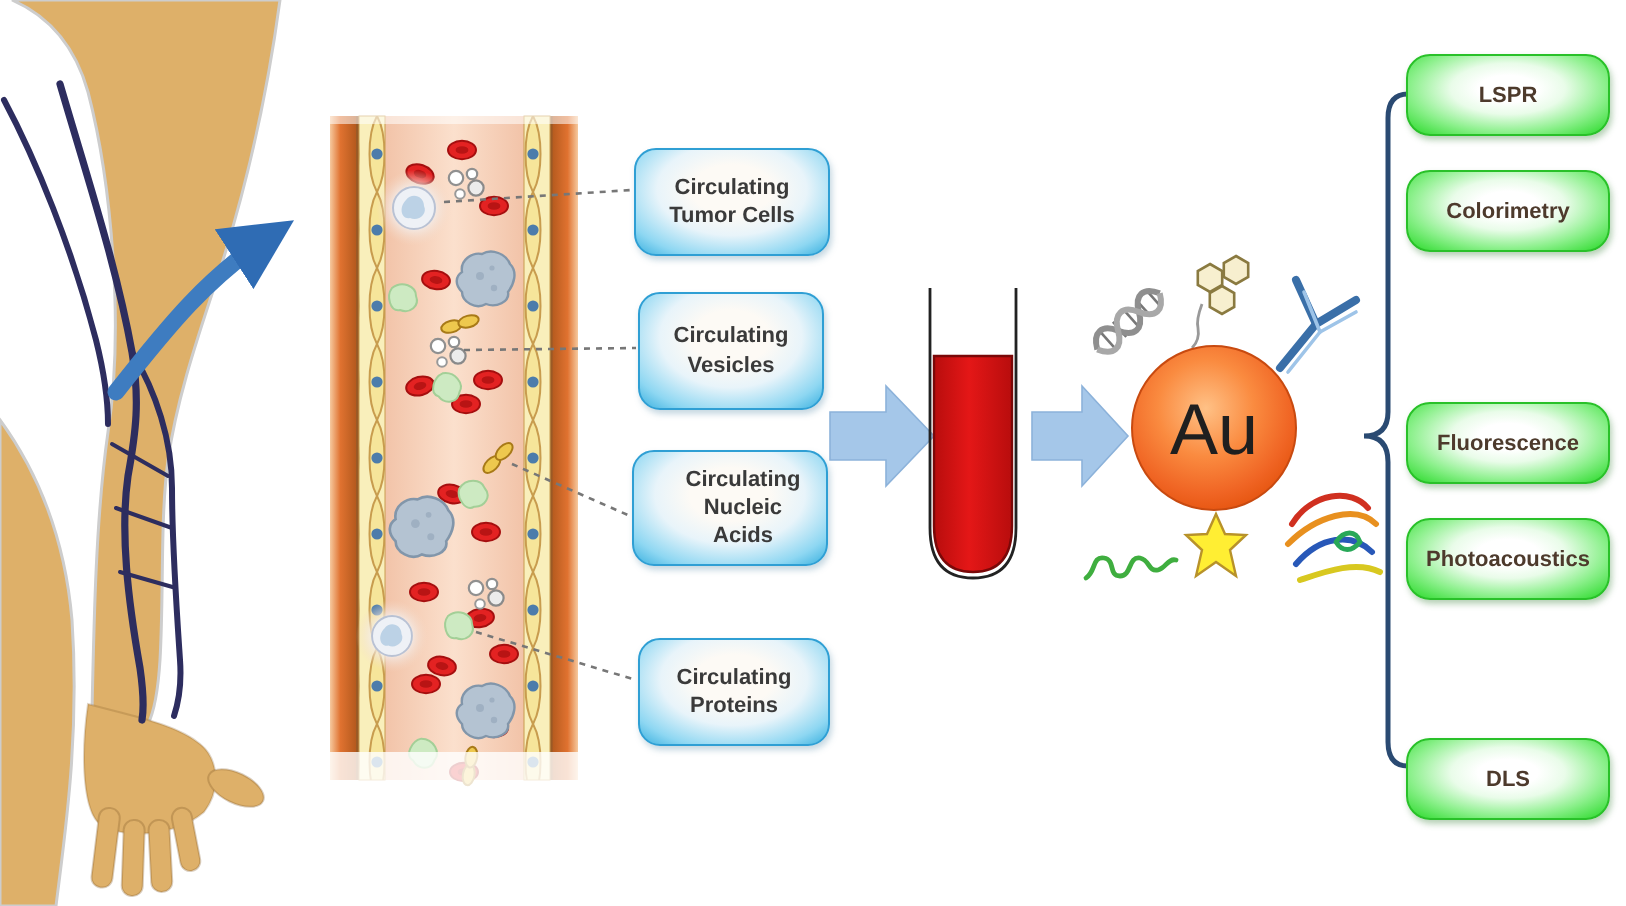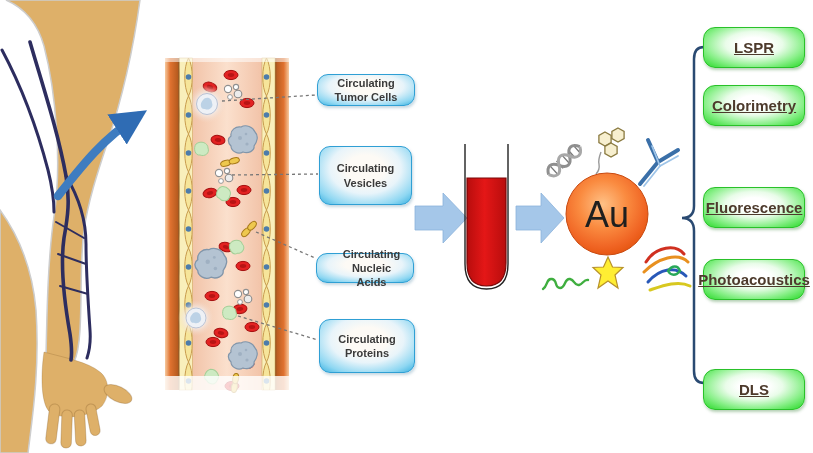--- a/index.html
+++ b/index.html
@@ -20,23 +20,22 @@
     padding:2px 7px;box-sizing:border-box;
   }
   
   .green-box{
     position:absolute;left:703px;width:102px;height:41px;
     border-radius:12px;
     border:1px solid #29c129;
     background:radial-gradient(ellipse 68% 78% at 50% 42%, #ffffff 22%, #e9fce9 42%, #8bf08b 72%, #3ede3e 97%);
     box-shadow:1px 2px 3px rgba(90,150,90,0.45);
     display:flex;align-items:center;justify-content:center;text-align:center;
-    font-size:15px;font-weight:bold;color:#4d3a2c;
+    font-size:11px;font-weight:bold;color:#4d3a2c;
     box-sizing:border-box;
-    text-decoration:underline;
   }
 </style>
 </head>
 <body>
 
 <div class="canvas">
 
   <svg class="layer" width="813" height="453" viewBox="0 0 813 453">
     <defs>
       <linearGradient id="wallL" x1="0" y1="0" x2="1" y2="0">
@@ -252,40 +251,40 @@
         <path d="M644,272 C658,258 678,252 688,262" stroke="#e8901f"></path>
         <path d="M648,282 C660,268 676,266 686,276" stroke="#2858b8"></path>
         <path d="M650,290 C662,286 678,280 690,286" stroke="#d8c820"></path>
         <path d="M668,271 c4,-6 10,-6 12,0 c-4,5 -9,5 -12,0" stroke="#28a858" stroke-width="2.4"></path>
       </g>
     </g>
 
     <path d="M704,47 Q694,47 694,59 L694,206 Q694,218 682,218 Q694,218 694,231 L694,371 Q694,383 704,383" fill="none" stroke="#2a4a72" stroke-width="2.5"></path>
   </svg>
 
-  <div class="blue-box" style="left:317px;top:74px;width:98px;height:32px;">
+  <div class="blue-box" style="left:317px;top:74px;width:98px;height:54px;">
     <span>Circulating Tumor Cells</span>
   </div>
   <div class="blue-box" style="left:319px;top:146px;width:93px;height:59px;justify-content:flex-end;">
     <span>Circulating Vesicles</span>
   </div>
-  <div class="blue-box" style="left:316px;top:253px;width:98px;height:30px;padding-left:20px;">
+  <div class="blue-box" style="left:316px;top:225px;width:98px;height:58px;padding-left:20px;">
     <span>Circulating Nucleic Acids</span>
   </div>
   <div class="blue-box" style="left:319px;top:319px;width:96px;height:54px;">
     <span>Circulating Proteins</span>
   </div>
 
   <div class="green-box" style="top:27px;">
     <span>LSPR</span>
   </div>
   <div class="green-box" style="top:85px;">
     <span>Colorimetry</span>
   </div>
-  <div class="green-box" style="top:187px;">
+  <div class="green-box" style="top:201px;">
     <span>Fluorescence</span>
   </div>
   <div class="green-box" style="top:259px;">
     <span>Photoacoustics</span>
   </div>
   <div class="green-box" style="top:369px;">
     <span>DLS</span>
   </div>
 
 </div>

